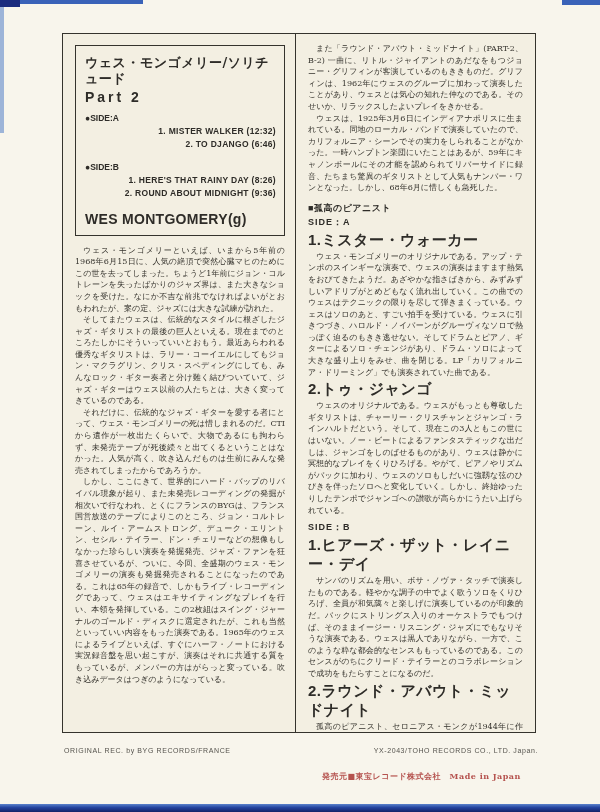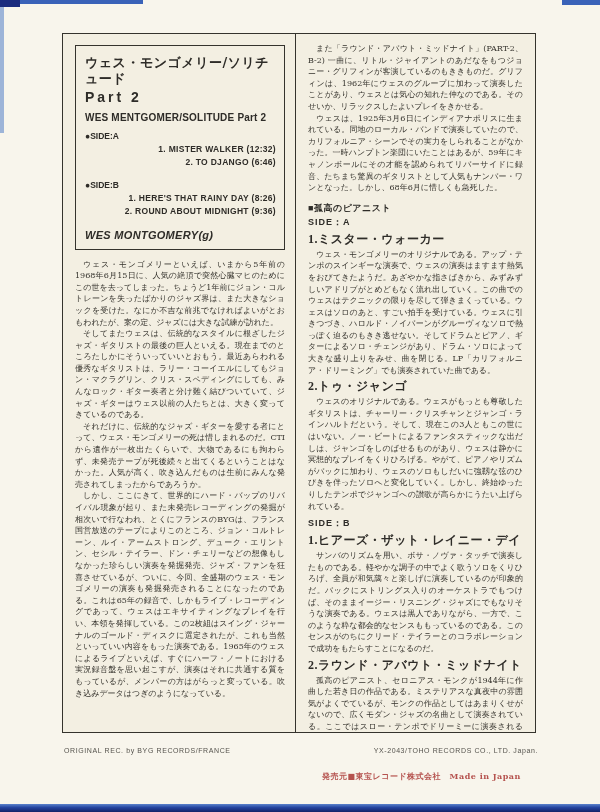--- a/index.html
+++ b/index.html
@@ -62,21 +62,21 @@
   }
   .track-line{
     font-family:"Liberation Sans",sans-serif;
     font-size:8.5px;font-weight:bold;margin:0;line-height:1.55;
     letter-spacing:0.3px;
     text-align:right;
   }
   .side-group{margin:0 0 10px 0;}
   .artist-credit{
     font-family:"Liberation Sans",sans-serif;
-    font-size:11px;font-weight:bold;margin:6px 0 0 0;letter-spacing:0.3px;font-style:italic;
+    font-size:14px;font-weight:bold;margin:6px 0 0 0;letter-spacing:0.3px;
   }
   
   .para{
     font-size:8px;line-height:1.45;margin:0;
     text-align:justify;text-indent:1em;
     color:#34322c;
   }
   .personnel-block{margin:9px 0;}
   .personnel-line{
     font-size:8px;line-height:1.5;margin:0;text-indent:0;
@@ -85,22 +85,22 @@
   
   .section-heading{
     font-family:"Liberation Sans",sans-serif;
     font-size:9px;font-weight:bold;margin:8px 0 1px 0;letter-spacing:0.5px;
   }
   .side-heading{
     font-family:"Liberation Sans",sans-serif;
     font-size:9px;font-weight:bold;margin:1px 0 1px 0;letter-spacing:1px;
   }
   .track-title{
-    font-family:Liberation Serif, serif;
-    font-size:12px;font-weight:bold;margin:2px 0 1px 0;letter-spacing:0.5px;
+    font-family:Liberation Sans, sans-serif;
+    font-size:15px;font-weight:bold;margin:2px 0 1px 0;letter-spacing:0.5px;
   }
   .intro-gap{margin-bottom:2px;}
   
   .footer-left{
     position:absolute;left:64px;top:747px;
     font-family:"Liberation Sans",sans-serif;
     font-size:7px;color:#55534d;letter-spacing:0.6px;
   }
   .footer-right{
     position:absolute;right:62px;top:747px;
@@ -124,21 +124,20 @@
   <div class="edge edge-topright-blue"></div>
   <div class="edge edge-bottom"></div>
 
   <div class="main-box">
 
     <div class="col col-left">
 
       <div class="title-box">
         <p class="title-ja">ウェス・モンゴメリー/ソリチュード</p>
         <p class="title-part">Part 2</p>
-        <p class="title-en">WES MENTGOMER/SOLITUDE Part 2</p>
 
         <div class="side-group">
           <p class="side-label">●SIDE:A</p>
           <p class="track-line">1. MISTER WALKER (12:32)</p>
           <p class="track-line">2. TO DJANGO (6:46)</p>
         </div>
 
         <div class="side-group">
           <p class="side-label">●SIDE:B</p>
           <p class="track-line">1. HERE'S THAT RAINY DAY (8:26)</p>

